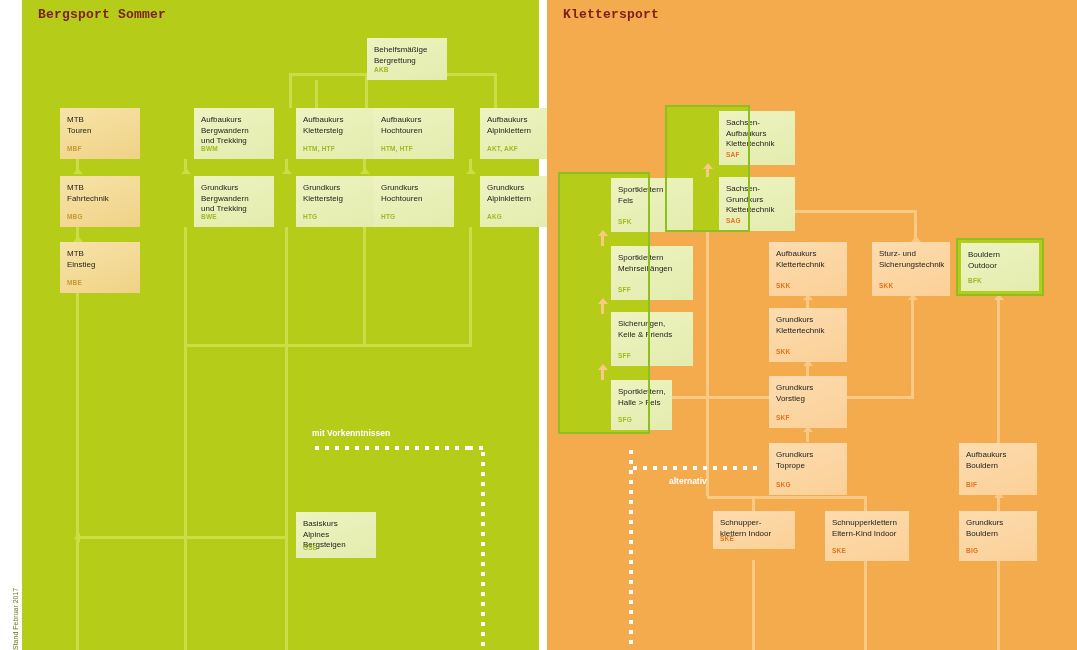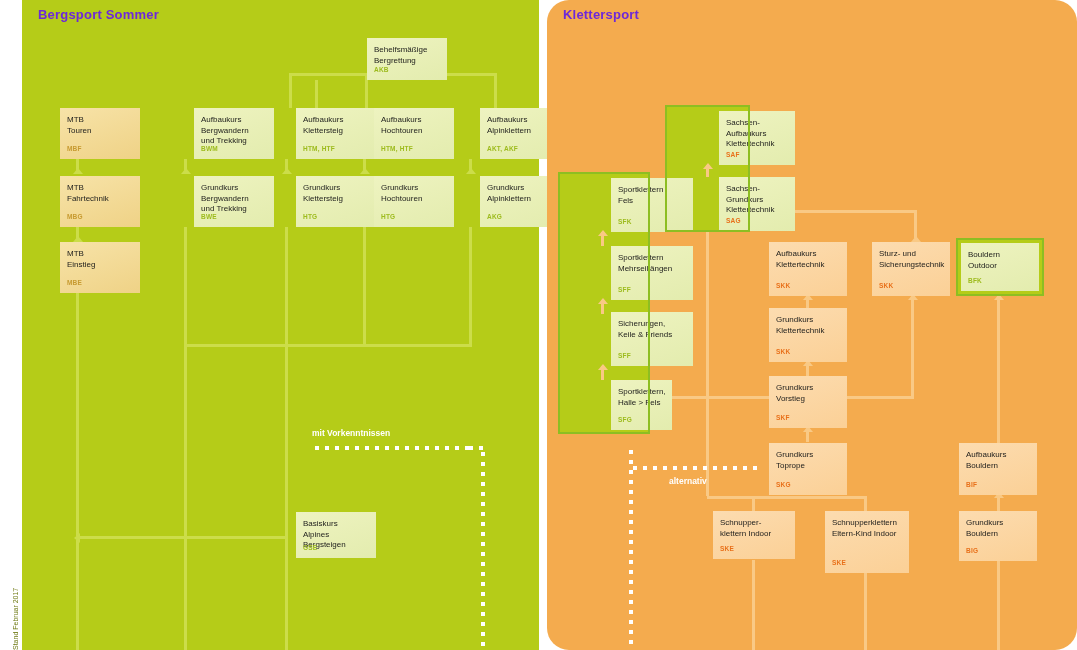--- a/index.html
+++ b/index.html
@@ -8,26 +8,27 @@
     background:#ffffff;
     font-family:"Liberation Sans", sans-serif;
     overflow:hidden;
     position:relative;
   }
   #root{position:absolute;left:0;top:0;width:1077px;height:650px;}
 
   
   .panel{position:absolute;top:0;height:650px;}
   #panel-green{left:22px;width:517px;background:#b5cc18;}
-  #panel-orange{left:547px;width:530px;background:#f4ab4e;border-radius:22px;}
+  #panel-orange{left:547px;width:530px;background:#f4ab4e;}
 
   .panel-title{
     position:absolute;top:7px;left:16px;
-    color:#6d28d9;font-size:13px;font-weight:bold;
+    color:#7f1d1d;font-size:13px;font-weight:bold;
     letter-spacing:.2px;
+    font-family:Liberation Mono, monospace;
   }
 
   
   #date-strip{
     position:absolute;left:12px;top:560px;
     width:14px;height:90px;
     color:#6f7a14;font-size:7px;
     writing-mode:vertical-rl;transform:rotate(180deg);
     white-space:nowrap;
   }
@@ -301,25 +302,25 @@
     <div class="card c-orange" style="left:222px;top:443px;width:78px;height:52px;">
       <span class="title">Grundkurs<br>Toprope</span>
       <span class="code">SKG</span>
     </div>
 
     <div class="card c-orange" style="left:412px;top:443px;width:78px;height:52px;">
       <span class="title">Aufbaukurs<br>Bouldern</span>
       <span class="code">BIF</span>
     </div>
 
-    <div class="card c-orange" style="left:166px;top:511px;width:82px;height:48px;">
+    <div class="card c-orange" style="left:166px;top:511px;width:82px;height:38px;">
       <span class="title">Schnupper-<br>klettern Indoor</span>
       <span class="code">SKE</span>
     </div>
-    <div class="card c-orange" style="left:278px;top:511px;width:84px;height:62px;">
+    <div class="card c-orange" style="left:278px;top:511px;width:84px;height:50px;">
       <span class="title">Schnupperklettern<br>Eltern-Kind Indoor</span>
       <span class="code">SKE</span>
     </div>
     <div class="card c-orange" style="left:412px;top:511px;width:78px;height:50px;">
       <span class="title">Grundkurs<br>Bouldern</span>
       <span class="code">BIG</span>
     </div>
 
     <div class="hl-border" style="left:11px;top:172px;width:92px;height:262px;"></div>
     <div class="hl-border" style="left:118px;top:105px;width:85px;height:127px;"></div>

